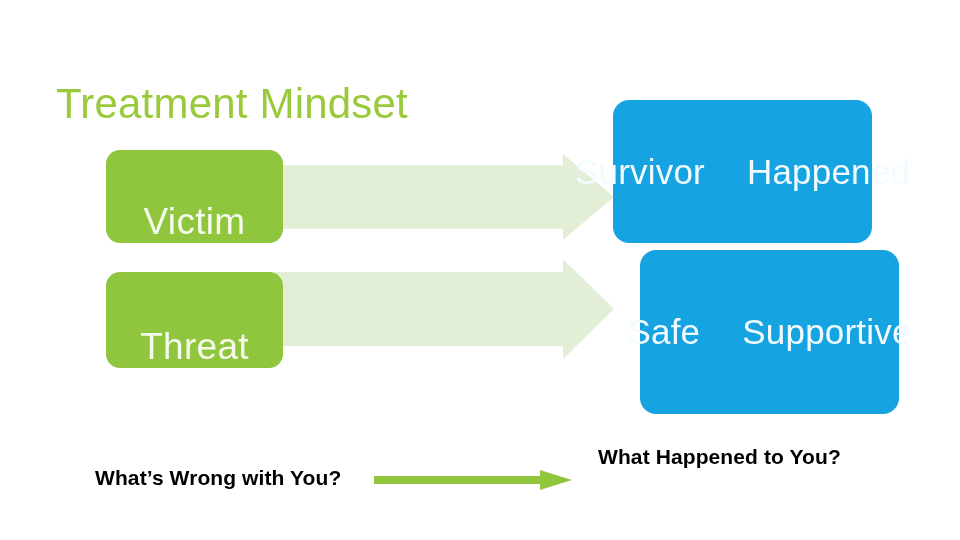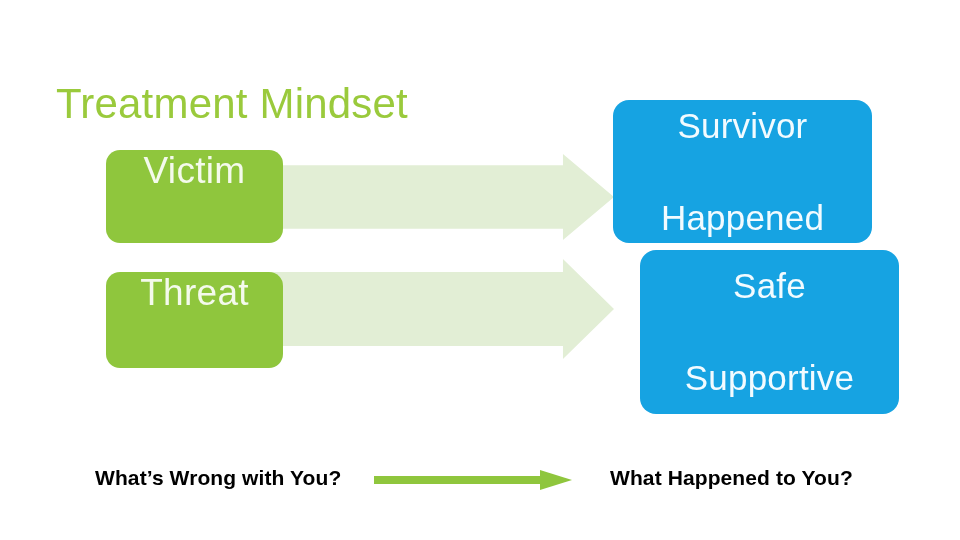--- a/index.html
+++ b/index.html
@@ -42,37 +42,37 @@
   .block-arrow {
     clip-path: polygon(0% 13%, 85.5% 13%, 85.5% 0%, 100% 50%, 85.5% 100%, 85.5% 87%, 0% 87%);
   }
 
   
   .green-box {
     position: absolute;
     background: #8FC63D;
     border-radius: 14px;
     display: flex;
-    align-items: flex-start;
+    align-items: flex-end;
     justify-content: center;
     color: #F4FAEC;
     font-size: 37px;
     font-weight: 300;
     letter-spacing: 0.3px;
   }
   #green-box-victim { left: 106px; top: 150px; width: 177px; height: 93px; }
   #green-box-threat { left: 106px; top: 272px; width: 177px; height: 96px; }
 
   
   .blue-box {
     position: absolute;
     background: #16A3E2;
     border-radius: 16px;
     display: flex;
-    flex-direction: column;
+    flex-direction: row;
     align-items: center;
     justify-content: center;
     color: #F2FBFF;
     font-size: 35px;
     font-weight: 300;
     line-height: 50px;
     text-align: center;
     letter-spacing: 0.2px;
     gap: 42px;
   }
@@ -82,21 +82,21 @@
   
   .caption {
     position: absolute;
     font-size: 21px;
     font-weight: bold;
     color: #000000;
     white-space: nowrap;
     letter-spacing: 0.1px;
   }
   #caption-left  { left: 95px;  top: 466px; }
-  #caption-right { left: 598px; top: 466px; margin-left: 12px; }
+  #caption-right { left: 598px; top: 445px; }
 
   
   #line-arrow {
     position: absolute;
     left: 374px;
     top: 468px;
     width: 198px;
     height: 24px;
   }
 </style>

